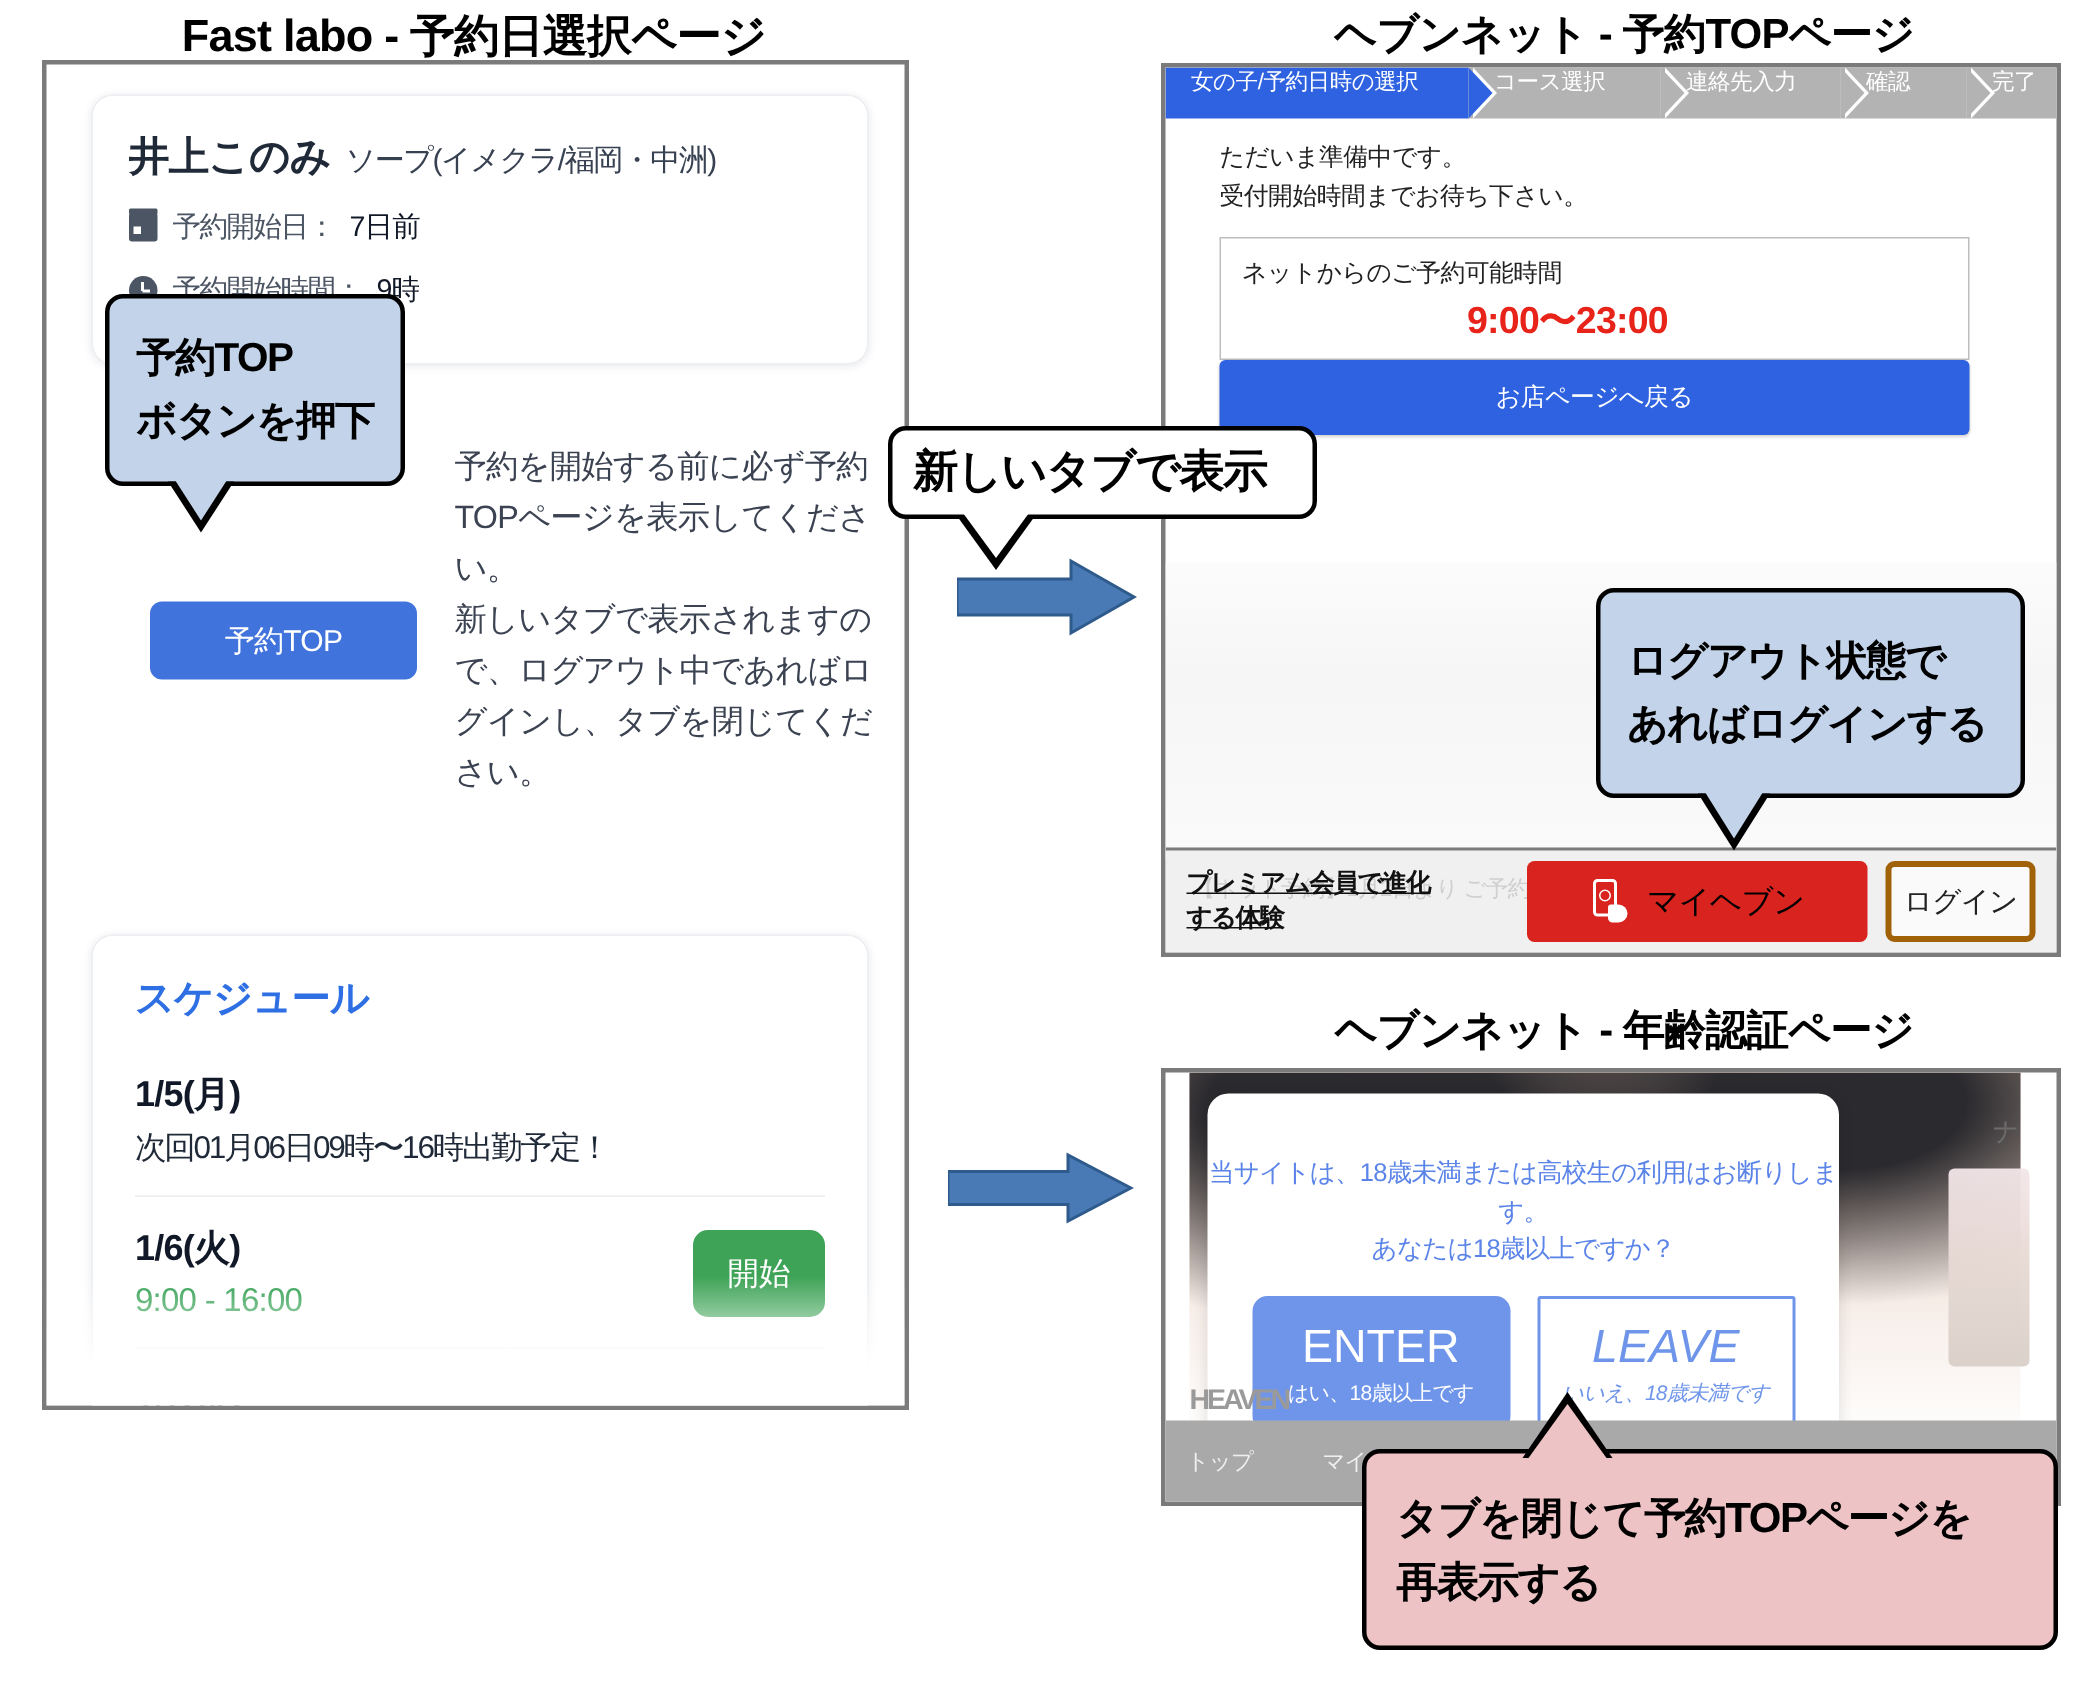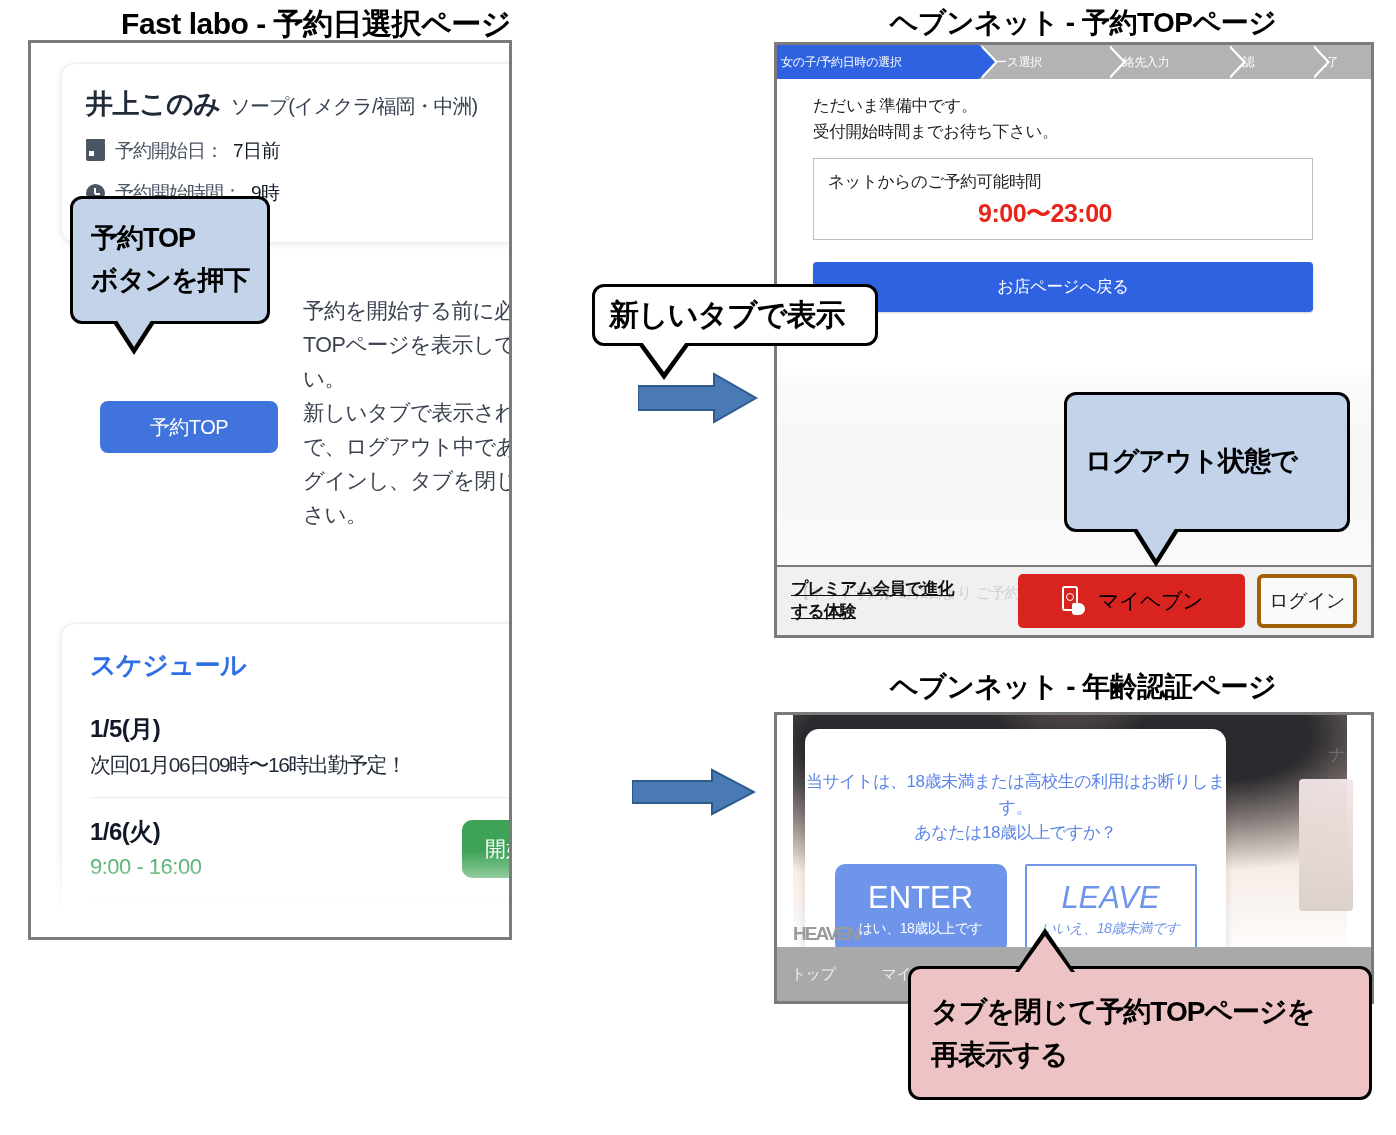--- a/index.html
+++ b/index.html
@@ -25,21 +25,21 @@
   #title-tr    { left: 770px; top: 4px; width: 626px; font-size: 28px; }
   #title-br    { left: 770px; top: 668px; width: 626px; font-size: 28px; }
 
   
   .frame {
     position: absolute;
     border: 3px solid #7b7b7b;
     background: #ffffff;
     overflow: hidden;
   }
-  #frame-left { left: 28px;  top: 40px;  width: 484px; height: 900px; }
+  #frame-left { left: 28px;  top: 40px;  width: 578px; height: 900px; }
   #frame-tr   { left: 774px; top: 42px;  width: 600px; height: 596px; }
   #frame-br   { left: 774px; top: 712px; width: 600px; height: 292px; }
 
   
   .card {
     background: #ffffff;
     border: 1px solid #eceef1;
     border-radius: 14px;
     box-shadow: 0 1px 6px rgba(20,30,60,.10);
   }
@@ -107,23 +107,23 @@
   #sched-last { opacity: .45; }
   #fade-bottom {
     position: absolute; left: 0; bottom: 0; width: 100%; height: 86px;
     background: linear-gradient(to bottom, rgba(255,255,255,0) 0%, #ffffff 72%);
     pointer-events: none;
   }
 
   
   #stepper { position: absolute; left: 0; top: 0; width: 100%; height: 34px; display: flex; }
   .step {
-    position: relative; height: 34px; display: flex; align-items: center;
-    color: #ffffff; font-size: 12px; letter-spacing: -0.3px;
-    padding-left: 4px; background: #b3b3b3;
+    position: relative; height: 34px; display: flex; 
+    color: #ffffff; font-size: 15px; letter-spacing: -0.3px;
+    padding-left: 17px; background: #b3b3b3;
   }
   .step.active { background: #2f62e0; }
   .step::after {
     content: ""; position: absolute; right: -16px; top: 0;
     width: 0; height: 0; border-top: 17px solid transparent;
     border-bottom: 17px solid transparent; border-left: 16px solid #b3b3b3; z-index: 2;
   }
   .step.active::after { border-left-color: #2f62e0; z-index: 4; }
   .step::before {
     content: ""; position: absolute; right: -19px; top: 0;
@@ -139,21 +139,21 @@
   #hn-box {
     margin-top: 14px; width: 500px; height: 82px; border: 1px solid #bdbdbd;
     background: #fff; padding: 12px 0 0 14px;
   }
   #hn-box-label { font-size: 16.5px; color: #222; letter-spacing: -0.3px; }
   #hn-box-hours {
     text-align: center; font-size: 25px; font-weight: bold; color: #e8231a;
     margin-top: 4px; letter-spacing: -0.5px; padding-right: 50px;
   }
   #btn-shop-back {
-    margin-top: 22px; width: 500px; height: 50px; background: #2f62e0;
+    width: 500px; height: 50px; background: #2f62e0;
     border: none; border-radius: 4px; color: #ffffff; font-size: 16.5px;
     font-family: inherit; letter-spacing: -0.3px; cursor: pointer;
     display: flex; align-items: center; justify-content: center;
     box-shadow: 0 1px 2px rgba(0,0,0,.18);
   }
   #hn-blank {
     position: absolute; left: 0; top: 330px; width: 100%; height: 198px;
     background: linear-gradient(180deg,#fbfbfc 0%,#f6f6f7 40%,#fafafa 100%);
   }
   #hn-bottombar {
@@ -454,20 +454,21 @@
   <div class="tail" id="callout-2-tail-b"></div>
   <div class="tail" id="callout-2-tail-f"></div>
   <div class="callout" id="callout-2">
     <div class="c-line">新しいタブで表示</div>
   </div>
 
   <div class="tail" id="callout-3-tail-b"></div>
   <div class="tail" id="callout-3-tail-f"></div>
   <div class="callout" id="callout-3">
     <div class="c-line">ログアウト状態で</div>
+    <div class="c-line">あればログインする</div>
   </div>
 
   <div class="tail" id="callout-4-tail-b"></div>
   <div class="tail" id="callout-4-tail-f"></div>
   <div class="callout" id="callout-4">
     <div class="c-line">タブを閉じて予約TOPページを</div>
     <div class="c-line">再表示する</div>
   </div>
 
 </div>

